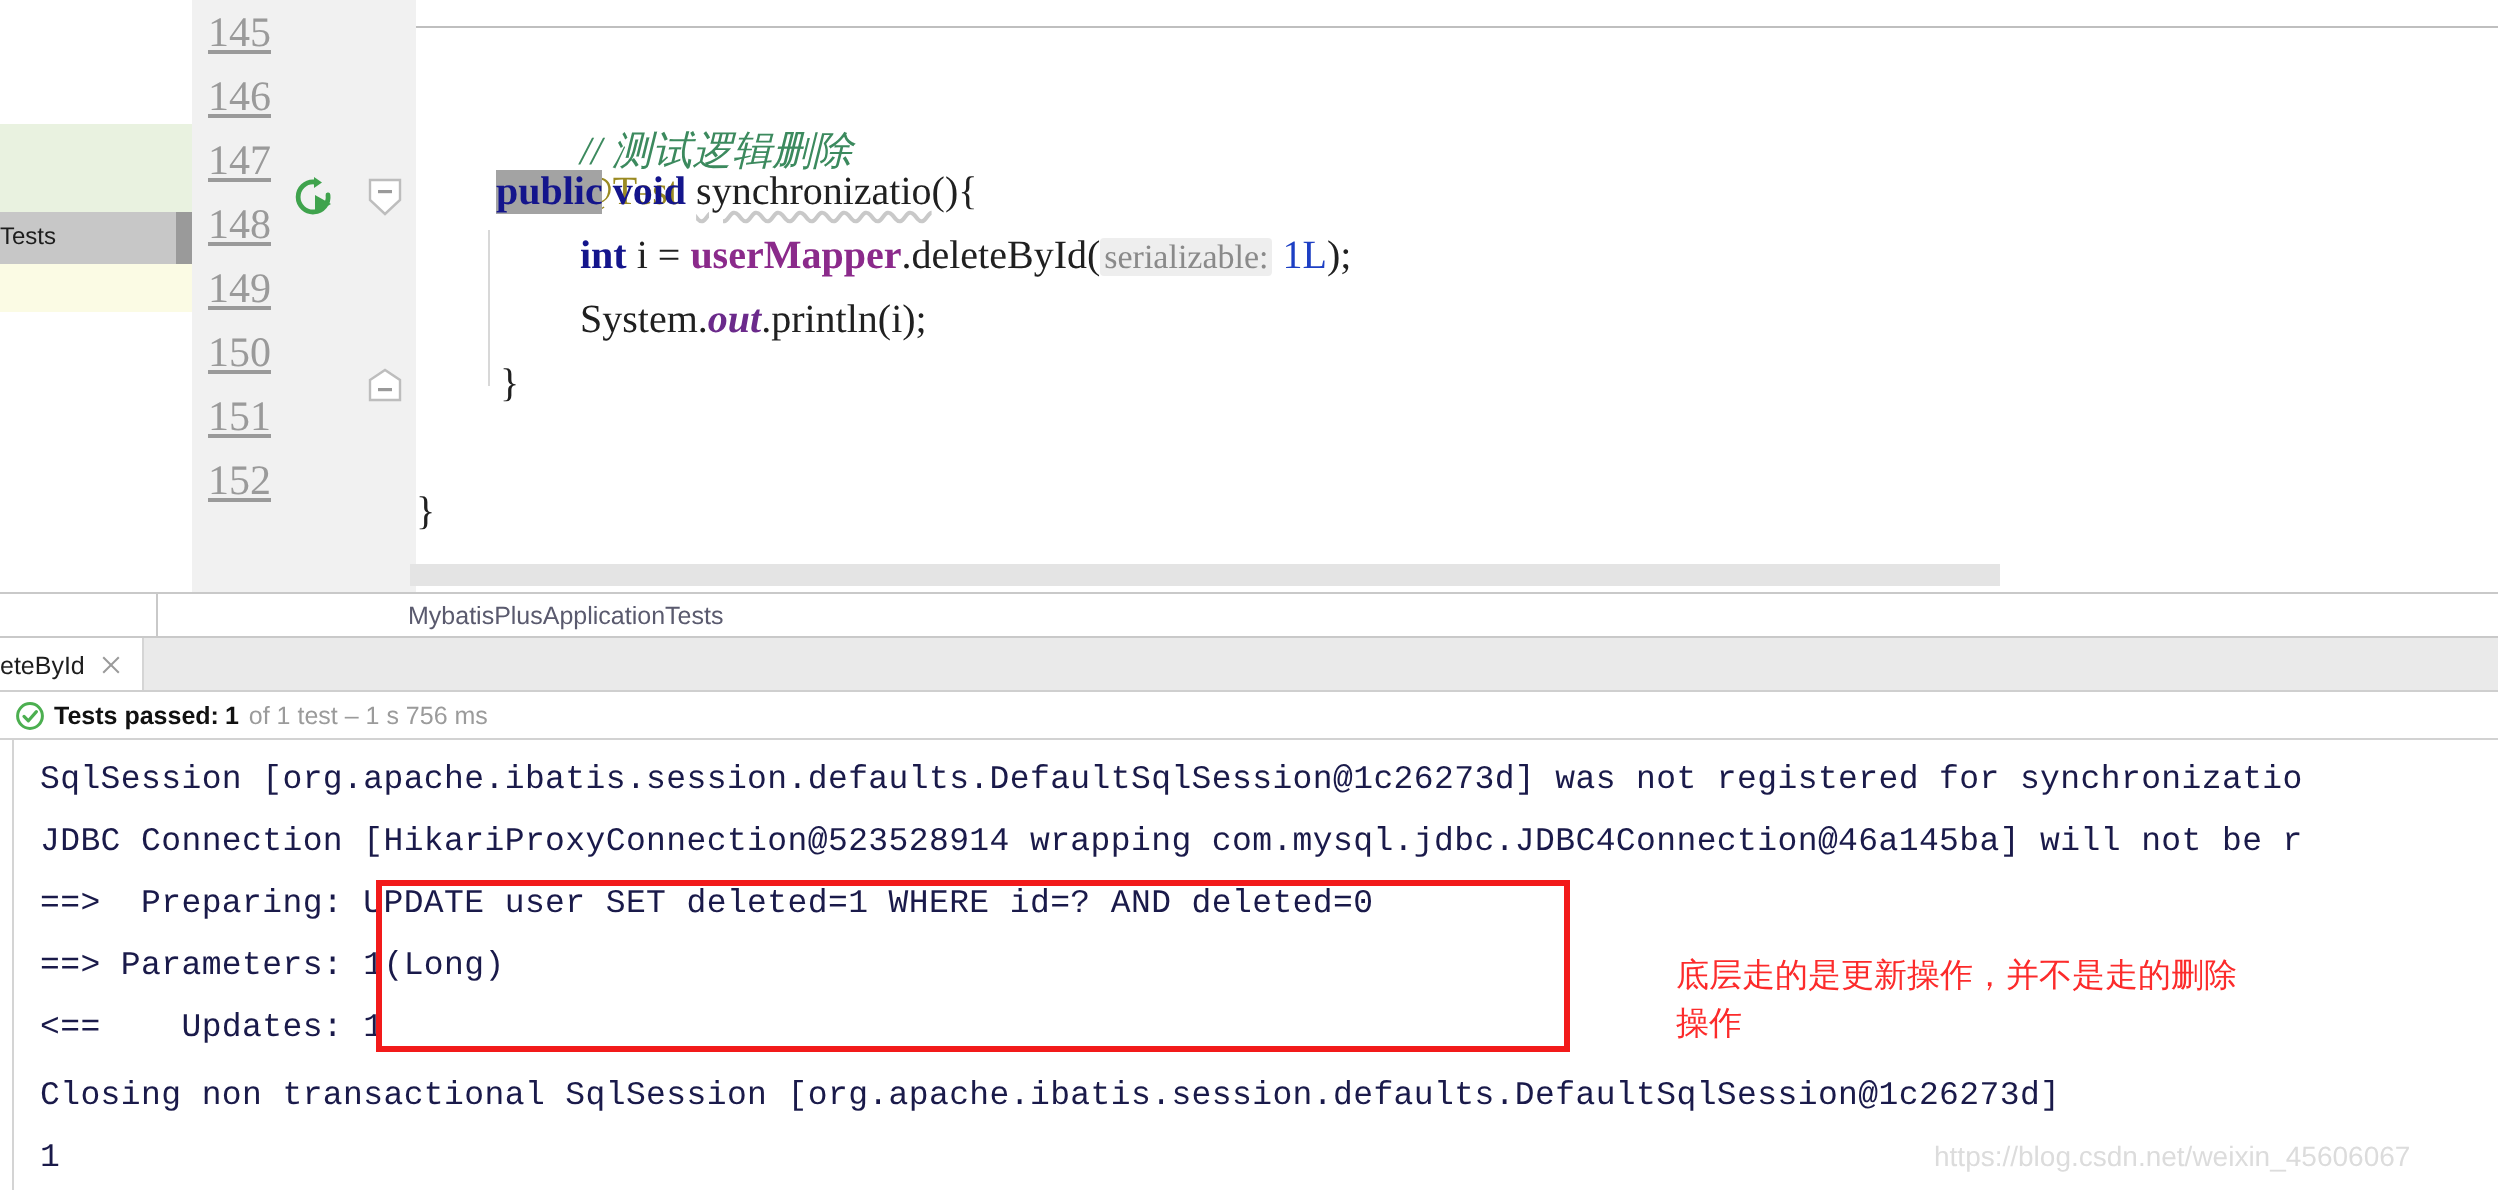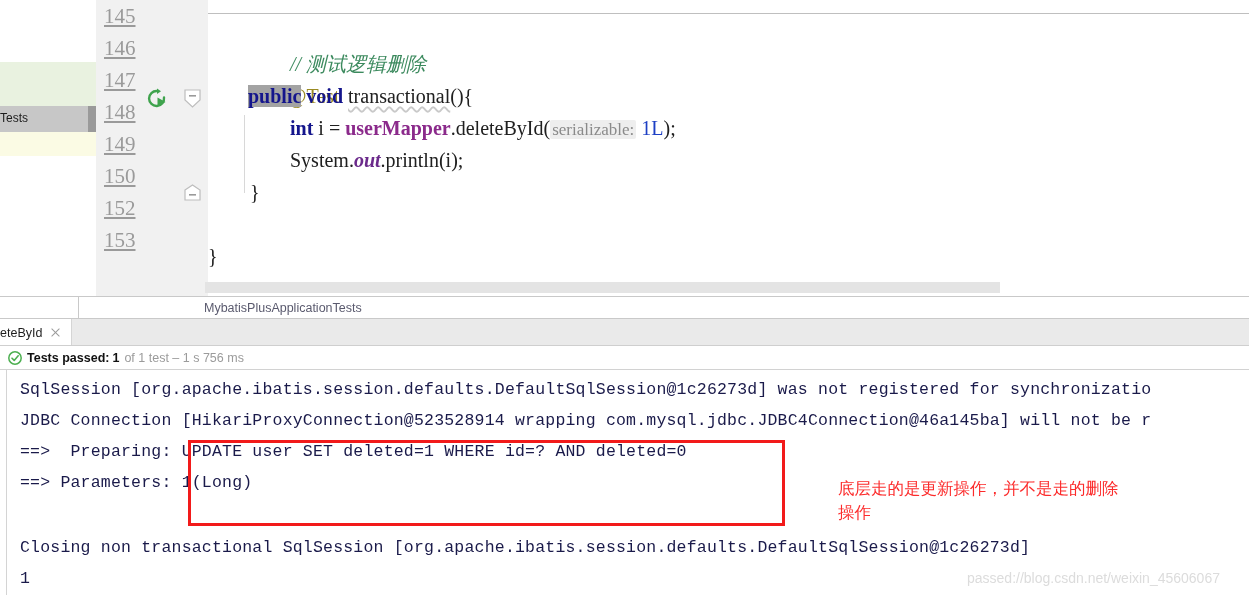--- a/index.html
+++ b/index.html
@@ -285,22 +285,22 @@
     </div>
 
     <div id="gutter">
       <div id="gutter-lines">
         <div class="gline">145</div>
         <div class="gline">146</div>
         <div class="gline">147</div>
         <div class="gline">148</div>
         <div class="gline">149</div>
         <div class="gline">150</div>
+        <div class="gline">151</div>
         <div class="gline">152</div>
-        <div class="gline">153</div>
       </div>
     </div>
 
     <div id="run-gutter-icon">
       <svg width="26" height="26" viewBox="0 0 26 26">
         <path d="M12 4 A7.5 7.5 0 1 0 19 10.5" fill="none" stroke="#3fa34d" stroke-width="2.4" stroke-linecap="round"></path>
         <path d="M12 1.5 L12 7 L16 4.3 Z" fill="#3fa34d"></path>
         <path d="M12.5 10.5 L20.5 15 L12.5 19.5 Z" fill="#3fa34d"></path>
       </svg>
     </div>
@@ -316,29 +316,29 @@
       <svg width="21" height="21" viewBox="0 0 21 21">
         <path d="M3 6 L10.5 1 L18 6 V16 H3 Z" fill="#ffffff" stroke="#bdbdbd" stroke-width="1.2"></path>
         <rect x="7" y="10" width="7" height="1.6" fill="#9a9a9a"></rect>
       </svg>
     </div>
 
     <div id="code-surface">
       <div id="code-top-rule"></div>
       <div id="indent-guide"></div>
 
-      <div class="code-line" style="top:16px;left:42px;">
+      <div class="code-line" style="top:28px;left:42px;">
         <span class="tok-comment">// 测试逻辑删除</span>
       </div>
 
       <div class="code-line" style="top:48px;left:40px;">
         <span class="tok-anno">@Test</span>
       </div>
 
-      <div class="code-line" style="top:80px;left:40px;"><span class="tok-kw-hl">public</span><span class="tok-plain"> </span><span class="tok-kw">void</span><span class="tok-plain"> </span><span class="tok-method tok-warnunderline">transactional</span><span class="tok-plain">(){</span></div>
+      <div class="code-line" style="top:80px;left:40px;"><span class="tok-kw-hl">public</span><span class="tok-plain"> </span><span class="tok-kw">void</span><span class="tok-plain"> </span><span class="tok-method tok-warnunderline">synchronizatio</span><span class="tok-plain">(){</span></div>
 
       <div class="code-line" style="top:112px;left:82px;"><span class="tok-kw">int</span><span class="tok-plain"> i = </span><span class="tok-field">userMapper</span><span class="tok-plain">.deleteById(</span><span class="tok-hint">serializable:</span><span class="tok-num"> 1L</span><span class="tok-plain">);</span></div>
 
       <div class="code-line" style="top:144px;left:82px;"><span class="tok-plain">System.</span><span class="tok-static">out</span><span class="tok-plain">.println(i);</span></div>
 
       <div class="code-line" style="top:176px;left:42px;"><span class="tok-plain">}</span></div>
 
       <div class="code-line" style="top:240px;left:0px;"><span class="tok-plain">}</span></div>
     </div>
 
@@ -372,23 +372,24 @@
     <span id="status-detail">of 1 test – 1 s 756 ms</span>
   </div>
   <div id="status-sep"></div>
 
   <div id="console">
     <div id="console-left-rule"></div>
     <div class="cline" style="top:10px;">SqlSession [org.apache.ibatis.session.defaults.DefaultSqlSession@1c26273d] was not registered for synchronizatio</div>
     <div class="cline" style="top:41px;">JDBC Connection [HikariProxyConnection@523528914 wrapping com.mysql.jdbc.JDBC4Connection@46a145ba] will not be r</div>
     <div class="cline" style="top:72px;">==&gt;  Preparing: UPDATE user SET deleted=1 WHERE id=? AND deleted=0</div>
     <div class="cline" style="top:103px;">==&gt; Parameters: 1(Long)</div>
+    <div class="cline" style="top:134px;">&lt;==    Updates: 1</div>
     <div class="cline" style="top:168px;">Closing non transactional SqlSession [org.apache.ibatis.session.defaults.DefaultSqlSession@1c26273d]</div>
     <div class="cline" style="top:199px;">1</div>
   </div>
 
   <div id="red-box"></div>
   <div id="red-note">底层走的是更新操作，并不是走的删除
 操作</div>
 
-  <div id="watermark">passed://blog.csdn.net/weixin_45606067</div>
+  <div id="watermark">https://blog.csdn.net/weixin_45606067</div>
 
 </div>
 
 </body></html>

